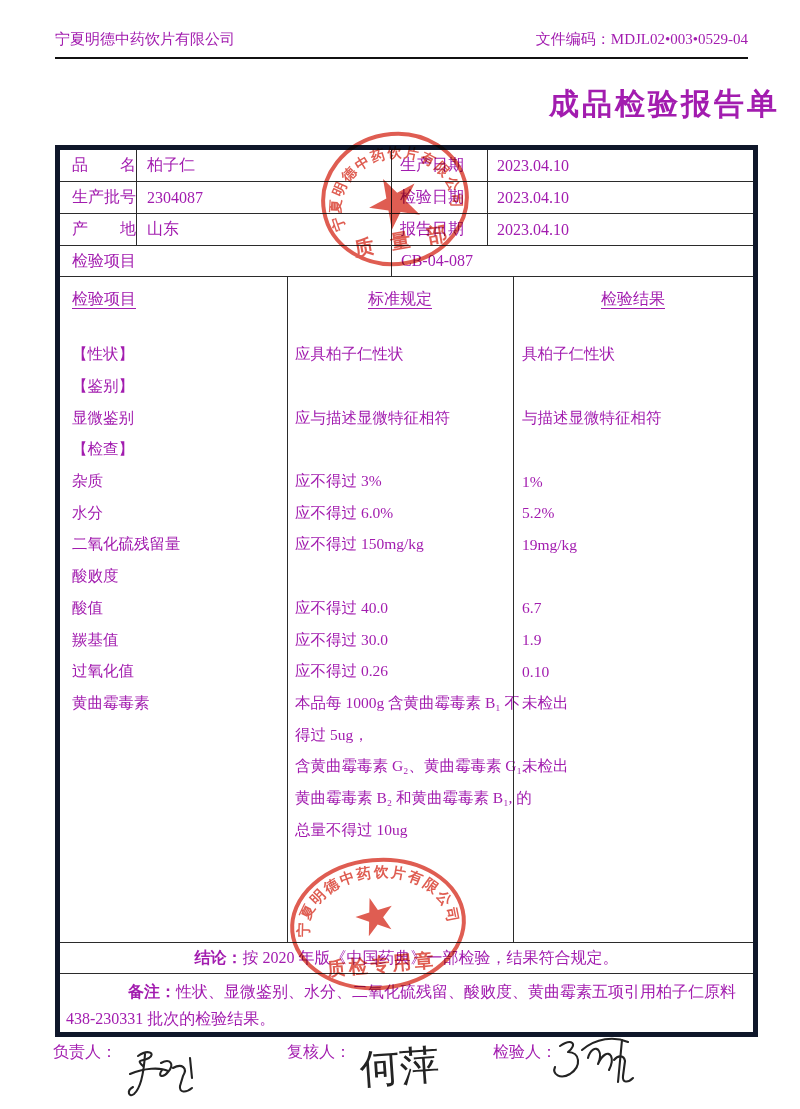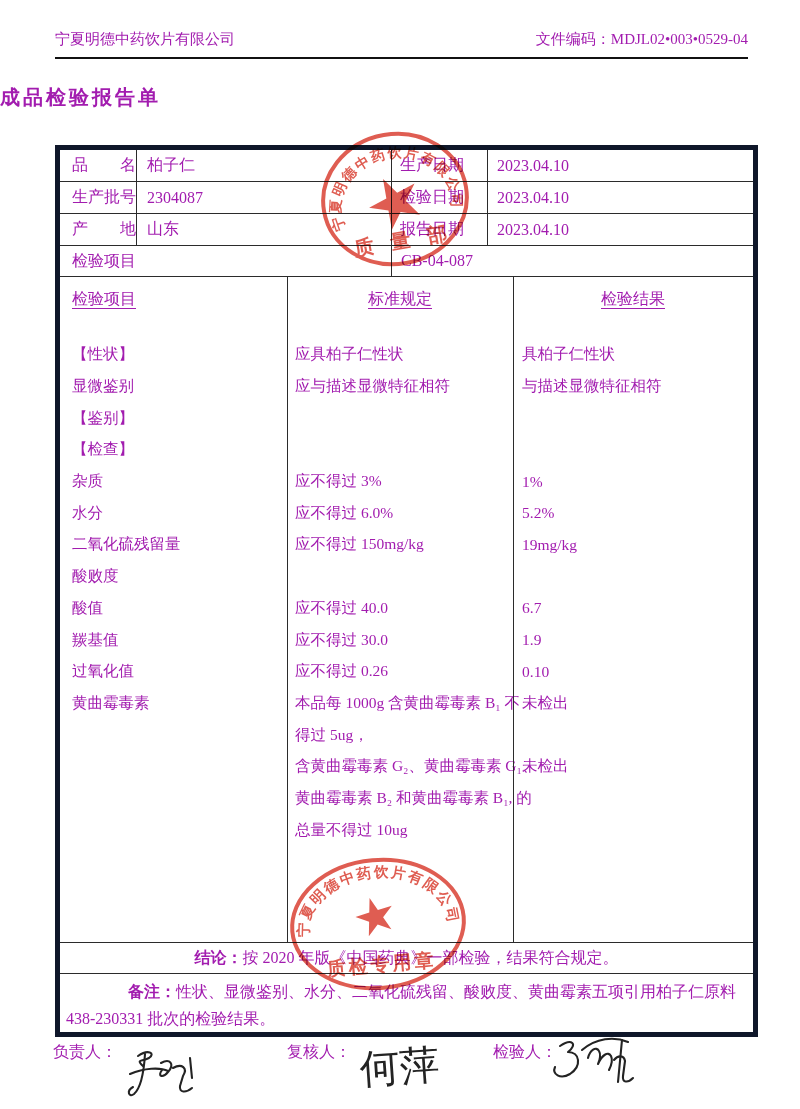--- a/index.html
+++ b/index.html
@@ -4,21 +4,21 @@
 <style>
   html,body{margin:0;padding:0;background:#888;}
   .page{
     position:relative;width:800px;height:1109px;background:#ffffff;
     font-family:"Liberation Serif","DejaVu Serif",serif;color:#a21caf;
     overflow:hidden;margin:0 auto;
   }
   
   .doc-header{position:absolute;top:30px;left:55px;width:693px;display:flex;justify-content:space-between;font-size:15px;}
   .header-rule{position:absolute;top:57px;left:55px;width:693px;height:2px;background:#111;}
-  .page-title{position:absolute;top:84px;left:0;width:780px;text-align:left;font-size:20px;font-weight:bold;letter-spacing:3px;}
+  .page-title{position:absolute;top:84px;left:0;width:780px;text-align:right;font-size:30px;font-weight:bold;letter-spacing:3px;}
   
   .report-table{position:absolute;top:145px;left:55px;width:693px;height:882px;border:5px solid #0f172a;box-sizing:content-box;font-size:16px;}
   
   .info-grid{display:grid;grid-template-columns:77px 255px 96px 1fr;grid-template-rows:32px 32px 32px 31px;}
   .info-grid>div{border-bottom:1px solid #2b2b2b;border-right:1px solid #2b2b2b;display:flex;align-items:center;overflow:hidden;white-space:nowrap;}
   .info-grid .lab{padding-left:12px;}
   .info-grid .val{padding-left:10px;}
   .info-grid .dlab{padding-left:8px;}
   .info-grid .dval{padding-left:9px;border-right:none;}
   .info-grid .span12{grid-column:1 / span 2;padding-left:12px;}
@@ -97,29 +97,29 @@
         <div class="ch3"><span class="h">检验结果</span></div>
       </div>
       <div>
   <div class="insp-row">
     <div class="c1">【性状】</div>
     <div class="c2">应具柏子仁性状</div>
     <div class="c3">具柏子仁性状</div>
   </div>
 
   <div class="insp-row">
+    <div class="c1">【鉴别】</div>
+    <div class="c2"></div>
+    <div class="c3"></div>
+  </div>
+
+  <div class="insp-row">
     <div class="c1">显微鉴别</div>
     <div class="c2">应与描述显微特征相符</div>
     <div class="c3">与描述显微特征相符</div>
-  </div>
-
-  <div class="insp-row">
-    <div class="c1">【鉴别】</div>
-    <div class="c2"></div>
-    <div class="c3"></div>
   </div>
 
   <div class="insp-row">
     <div class="c1">【检查】</div>
     <div class="c2"></div>
     <div class="c3"></div>
   </div>
 
   <div class="insp-row">
     <div class="c1">杂质</div>

